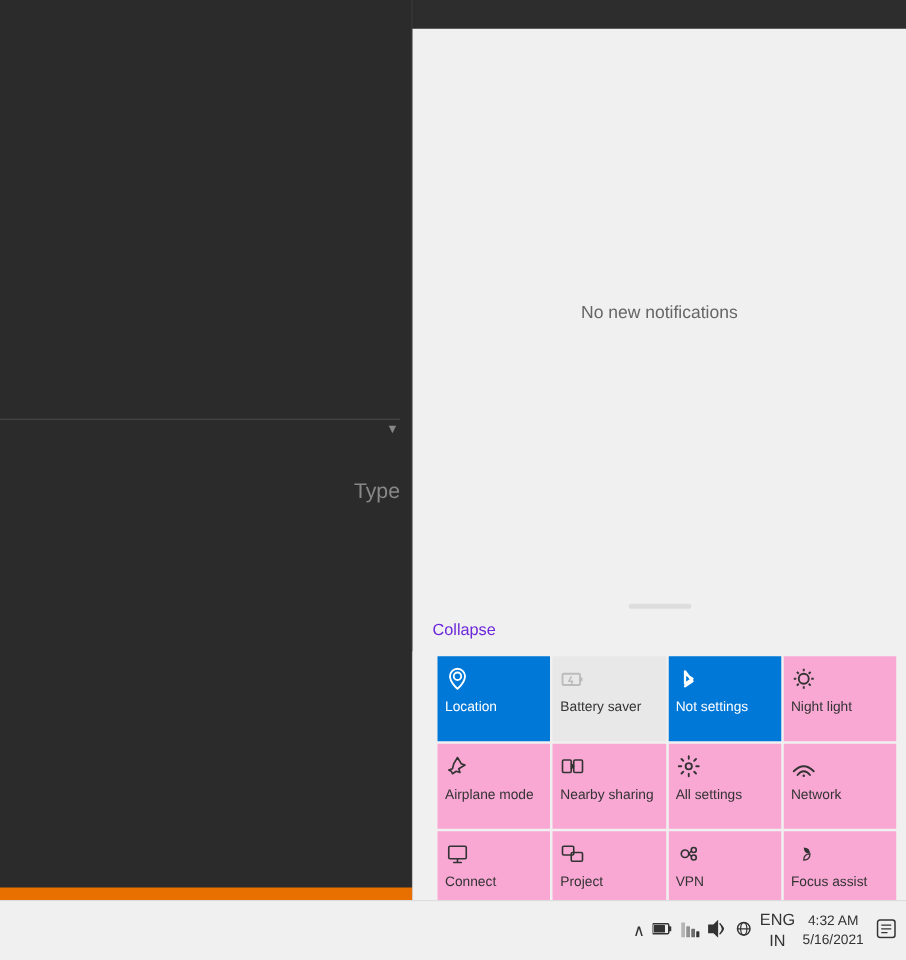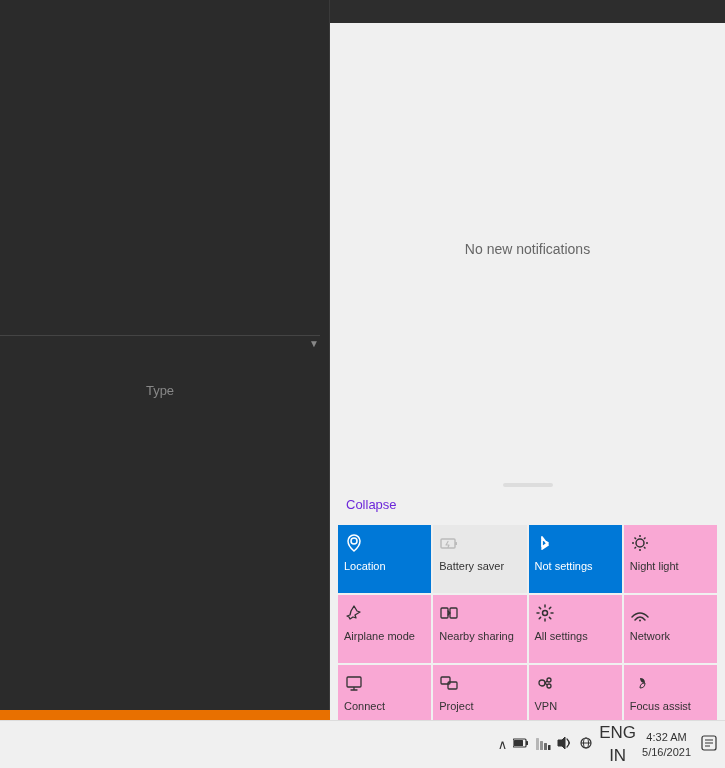--- a/index.html
+++ b/index.html
@@ -40,23 +40,23 @@
       height: 12px;
       color: #888;
       font-size: 10px;
     }
 
     .type-label {
       position: absolute;
       top: 383px;
       left: 0;
       width: 320px;
-      text-align: center;
+      text-align: right;
       color: #888;
-      font-size: 13px;
+      font-size: 17px;
     }
 
     
     .orange-bar {
       position: absolute;
       bottom: 0;
       left: 0;
       width: 330px;
       height: 10px;
       background: #e87000;
@@ -104,21 +104,21 @@
       margin: 0 auto;
       width: 50px;
       border-radius: 2px;
       margin-bottom: 4px;
       align-self: center;
     }
 
     
     .quick-actions {
       background: #f0f0f0;
-      padding: 4px 8px 8px 8px;
+      padding: 4px 8px 8px 20px;
     }
 
     .quick-actions-grid {
       display: grid;
       grid-template-columns: repeat(4, 1fr);
       gap: 2px;
     }
 
     .quick-tile {
       background: #f9a8d4;
@@ -196,21 +196,21 @@
 
     .taskbar-time {
       text-align: center;
       font-size: 11px;
       color: #333;
       line-height: 1.3;
       cursor: pointer;
     }
 
     .taskbar-lang {
-      font-size: 17px;
+      font-size: 13px;
       color: #333;
       text-align: center;
       line-height: 1.3;
     }
 
     .taskbar-notification-icon {
       font-size: 14px;
       color: #333;
       cursor: pointer;
       margin-left: 4px;

